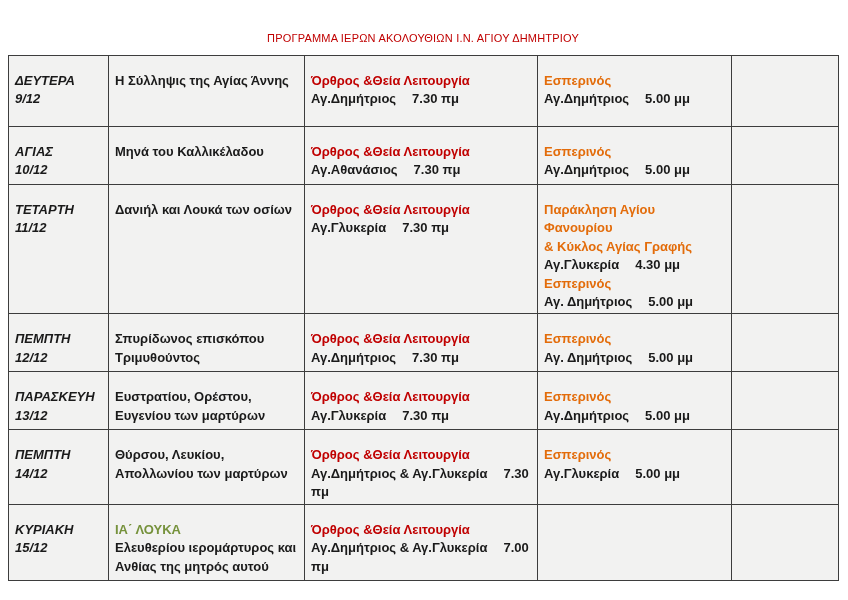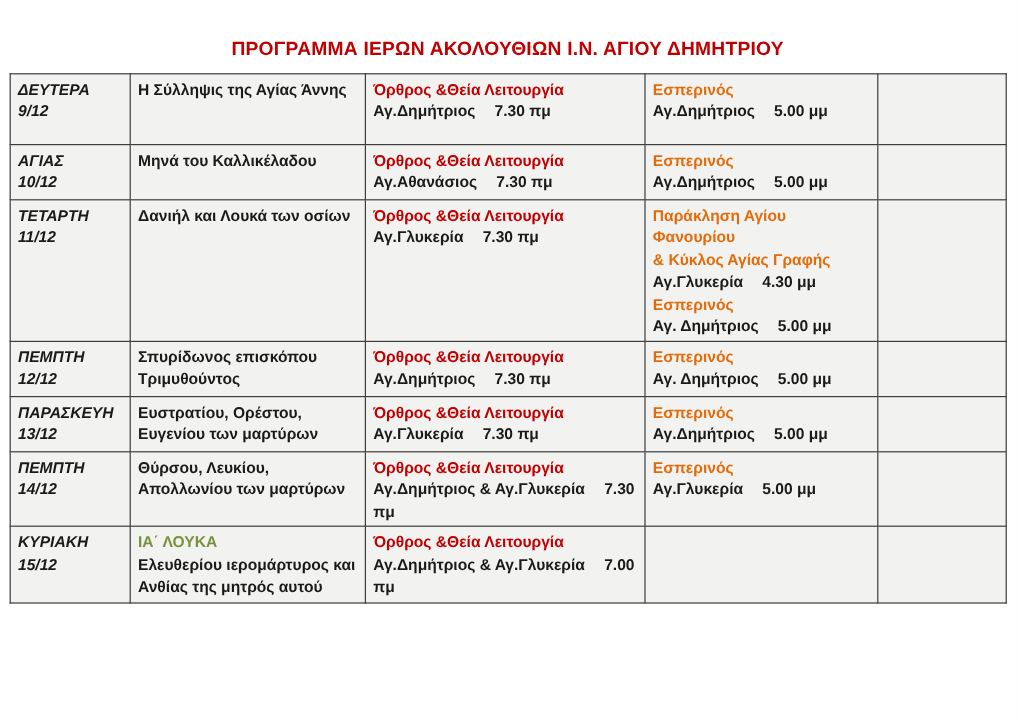--- a/index.html
+++ b/index.html
@@ -5,35 +5,35 @@
   html,body{margin:0;padding:0;background:#ffffff;}
   body{
     width:848px;height:600px;overflow:hidden;
     font-family:"Liberation Sans","DejaVu Sans",sans-serif;
     -webkit-font-smoothing:antialiased;
   }
   .page{width:848px;height:600px;background:#ffffff;position:relative;}
   .header{width:830px;margin:0 0 0 8px;padding-top:32px;text-align:center;}
   .doc-title{
     color:var(--red,#C00000);
-    font-size:16px;font-weight:700;letter-spacing:.2px;line-height:1.25;
+    font-size:11px;font-weight:400;letter-spacing:.2px;line-height:1.25;
   }
   .doc-subtitle{
     color:var(--red,#C00000);
     font-size:11px;font-weight:700;letter-spacing:.2px;margin-top:3px;
   }
   table.schedule{
     border-collapse:collapse;table-layout:fixed;
     width:830px;margin:9px 0 0 8px;
     background:var(--cellbg,#F2F2F1);
   }
   table.schedule td{
     border:1px solid #3d3d3d;
     vertical-align:top;
-    padding:4px 6px 2px 6px;
+    padding:16px 6px 2px 6px;
     font-size:13px;font-weight:700;color:#1a1a1a;
     line-height:1.42;
     overflow:hidden;
   }
   
   tbody tr:nth-child(1) td{height:52px;}
   tbody tr:nth-child(2) td{height:39px;}
   tbody tr:nth-child(3) td{height:79px;}
   tbody tr:nth-child(4) td{height:39px;margin-top:16px;}
   tbody tr:nth-child(5) td{height:39px;}

